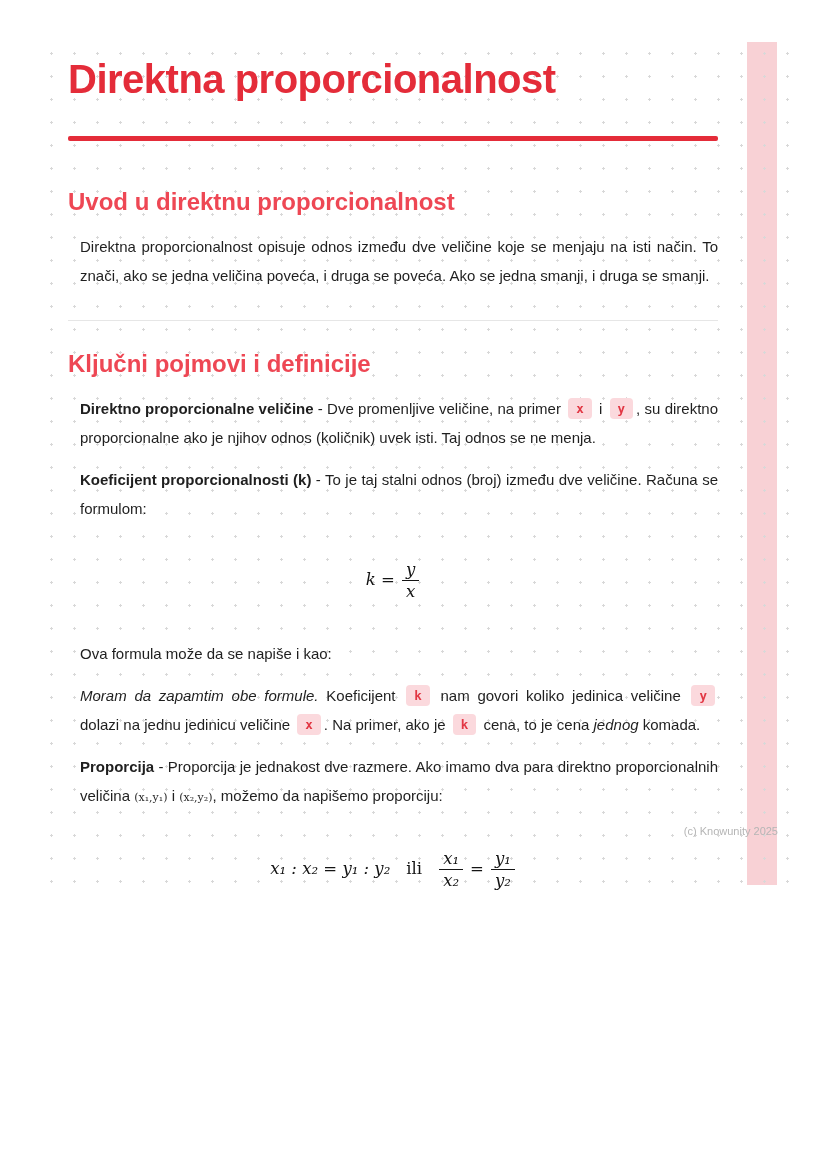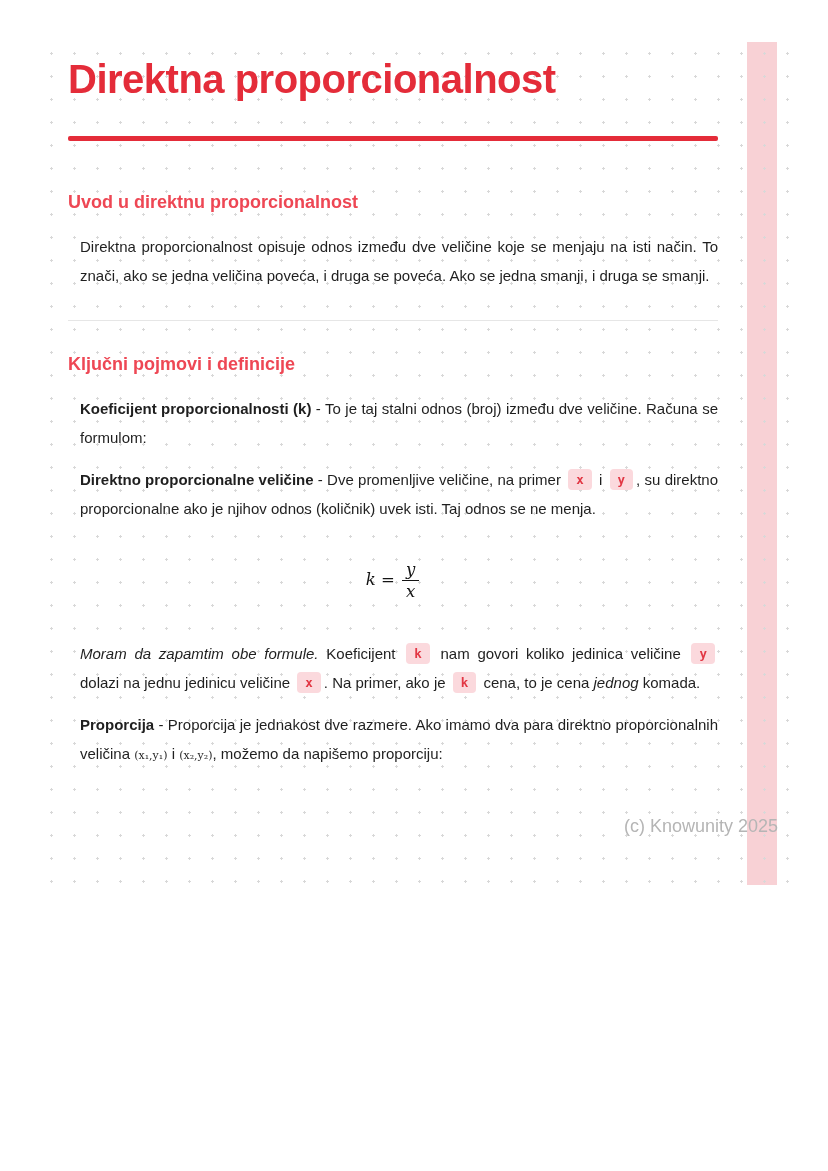--- a/index.html
+++ b/index.html
@@ -50,21 +50,21 @@
 
   .title-rule {
     height: 5px;
     background: var(--title-red, #e42c39);
     border-radius: 2px;
     margin-top: 34px;
   }
 
   h2.section {
     margin: 0;
-    font-size: 18px;
+    font-size: 24px;
     line-height: 28px;
     font-weight: 700;
     color: var(--heading-red, #ee4754);
   }
   h2.first { margin-top: 47px; }
   h2.second { margin-top: 12px; }
 
   p.body {
     margin: 16px 0 0 12px;
     font-size: 15px;
@@ -117,21 +117,21 @@
     line-height: 1.18;
     margin: 0 4px;
   }
   .frac .num { border-bottom: 1px solid #141414; padding: 0 4px 1px 4px; }
   .frac .den { padding-top: 1px; }
 
   .footer {
     position: absolute;
     right: 50px; bottom: 48px;
     z-index: 3;
-    font-size: 18px;
+    font-size: 11px;
     color: #b5b5b5;
   }
 </style>
 </head>
 <body>
 
 <div class="page">
 
   <div class="stripe"></div>
   <div class="dots"></div>
@@ -142,35 +142,45 @@
     <div class="title-rule"></div>
 
     <h2 class="section first">Uvod u direktnu proporcionalnost</h2>
 
     <p class="body">Direktna proporcionalnost opisuje odnos između dve veličine koje se menjaju na isti način. To znači, ako se jedna veličina poveća, i druga se poveća. Ako se jedna smanji, i druga se smanji.</p>
 
     <hr class="divider">
 
     <h2 class="section second">Ključni pojmovi i definicije</h2>
 
+    <p class="body"><span class="r-bold">Direktno proporcionalne veličine</span><span> - Dve promenljive veličine, na primer </span><span class="r-badge">x</span><span> i </span><span class="r-badge">y</span><span>, su direktno proporcionalne ako je njihov odnos (količnik) uvek isti. Taj odnos se ne menja.</span></p>
+
     <p class="body"><span class="r-bold">Koeficijent proporcionalnosti (k)</span><span> - To je taj stalni odnos (broj) između dve veličine. Računa se formulom:</span></p>
-
-    <p class="body"><span class="r-bold">Direktno proporcionalne veličine</span><span> - Dve promenljive veličine, na primer </span><span class="r-badge">x</span><span> i </span><span class="r-badge">y</span><span>, su direktno proporcionalne ako je njihov odnos (količnik) uvek isti. Taj odnos se ne menja.</span></p>
 
     <div class="formula">
       <span class="tok">k =</span><span class="frac">
           <span class="num">y</span>
           <span class="den">x</span>
         </span>
     </div>
 
+    <p class="body">Ova formula može da se napiše i kao:</p>
 
 
     <p class="body"><span class="r-italic">Moram da zapamtim obe formule.</span><span> Koeficijent </span><span class="r-badge">k</span><span> nam govori koliko jedinica veličine </span><span class="r-badge">y</span><span> dolazi na jednu jedinicu veličine </span><span class="r-badge">x</span><span>. Na primer, ako je </span><span class="r-badge">k</span><span> cena, to je cena </span><span class="r-italic">jednog</span><span> komada.</span></p>
 
     <p class="body"><span class="r-bold">Proporcija</span><span> - Proporcija je jednakost dve razmere. Ako imamo dva para direktno proporcionalnih veličina </span><span class="r-math">(x₁,y₁)</span><span> i </span><span class="r-math">(x₂,y₂)</span><span>, možemo da napišemo proporciju:</span></p>
 
+    <div class="formula">
+      <span class="tok">x₁ : x₂ = y₁ : y₂</span><span class="upright">ili</span><span class="frac">
+          <span class="num">x₁</span>
+          <span class="den">x₂</span>
+        </span><span class="tok">=</span><span class="frac">
+          <span class="num">y₁</span>
+          <span class="den">y₂</span>
+        </span>
+    </div>
 
   </div>
 
   <div class="footer">(c) Knowunity 2025</div>
 
 </div>
 
 </body></html>

